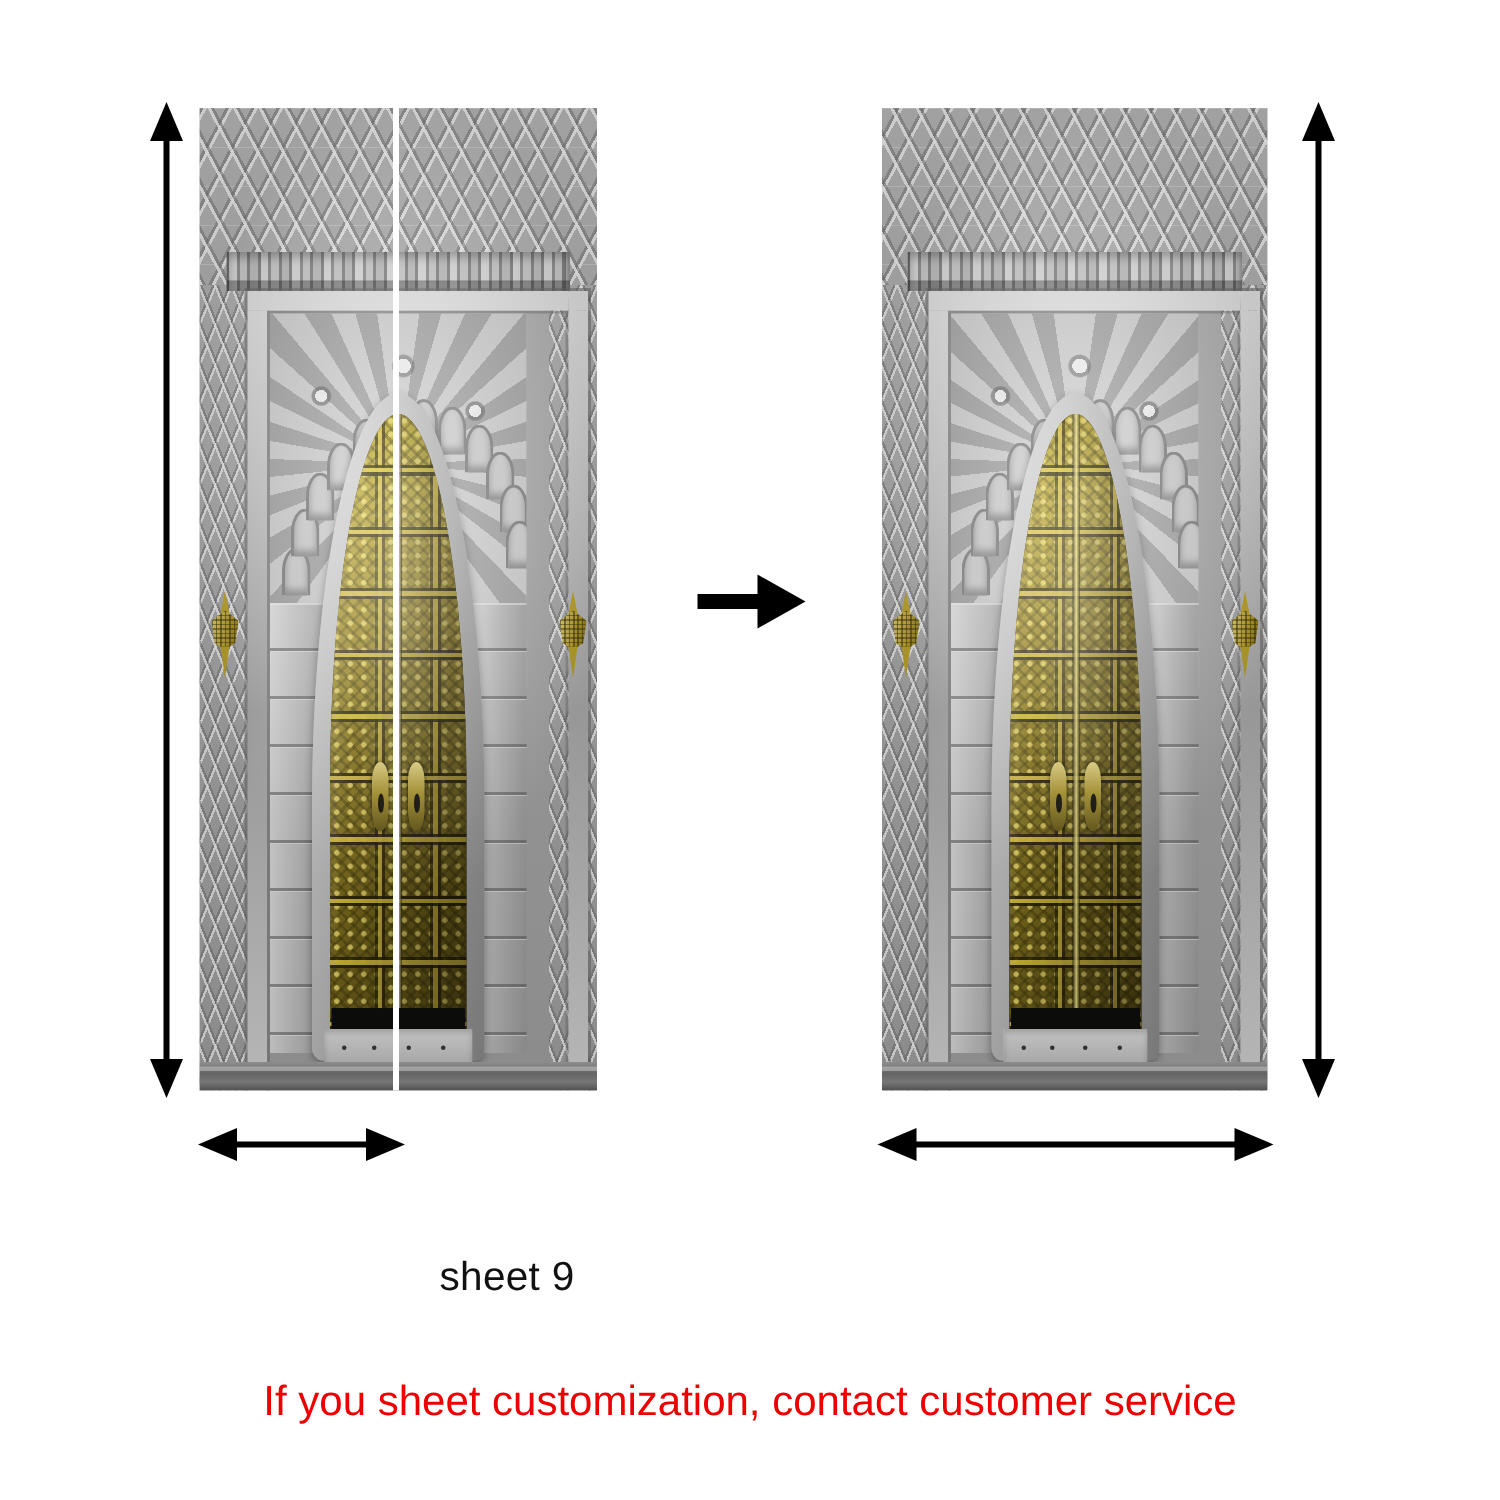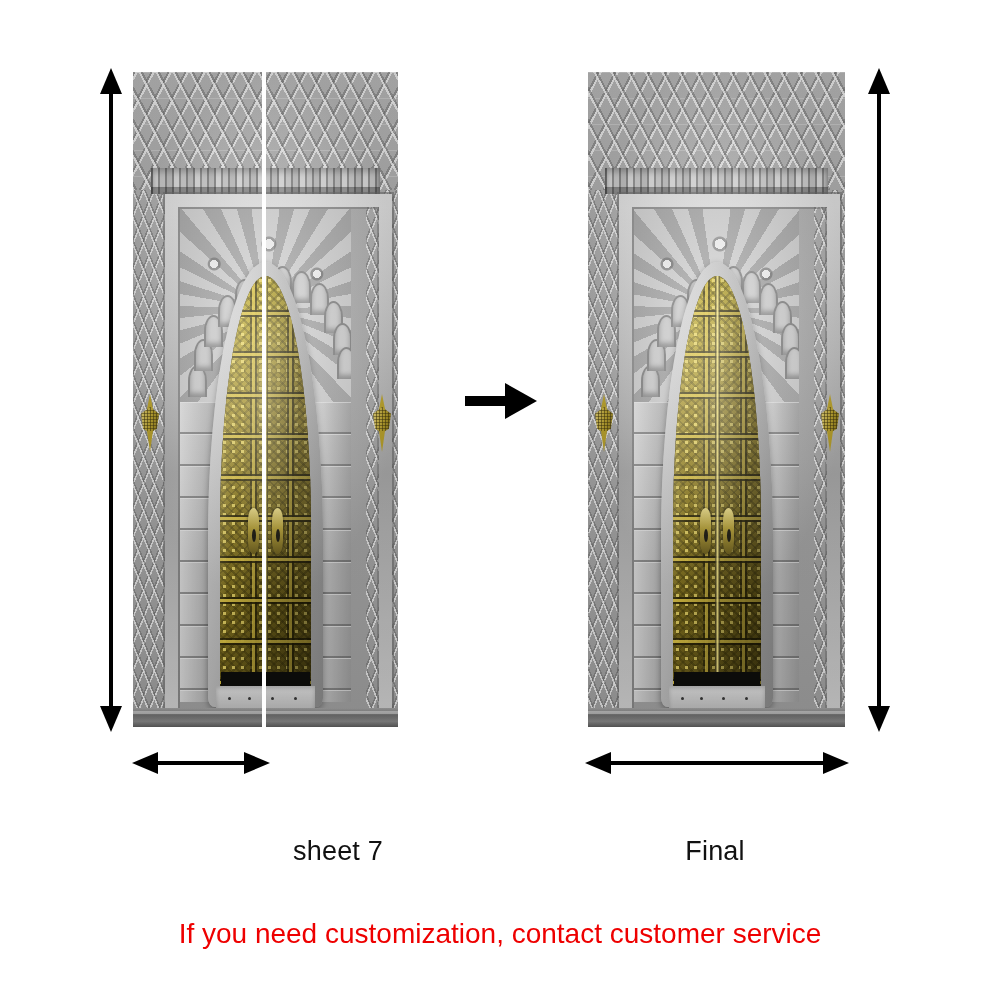--- a/index.html
+++ b/index.html
@@ -404,18 +404,17 @@
     <polygon points="15,4 4,30 26,30" fill="#000"></polygon>
     <polygon points="15,668 4,642 26,642" fill="#000"></polygon>
   </svg>
 
   <svg class="arrow-svg" style="left:581px;top:748px;" width="272" height="30" viewBox="0 0 272 30">
     <line x1="22" y1="15" x2="250" y2="15" stroke="#000" stroke-width="4"></line>
     <polygon points="4,15 30,4 30,26" fill="#000"></polygon>
     <polygon points="268,15 242,4 242,26" fill="#000"></polygon>
   </svg>
 
-  <div class="caption" style="left:258px;top:836px;width:160px;">sheet 7</div>
-  <div class="caption" style="left:635px;top:836px;width:160px;">Final</div>
-
-  <div class="note" style="top:918px;">If you need customization, contact customer service</div>
+  <div class="caption" style="left:258px;top:836px;width:160px;">sheet 9</div>
+
+  <div class="note" style="top:918px;">If you sheet customization, contact customer service</div>
 
 </div>
 
 </body></html>

